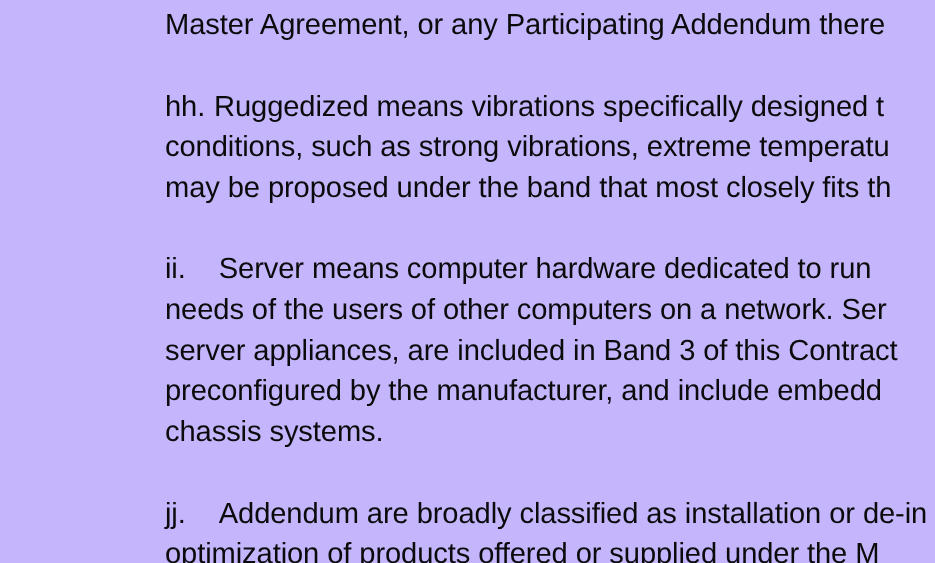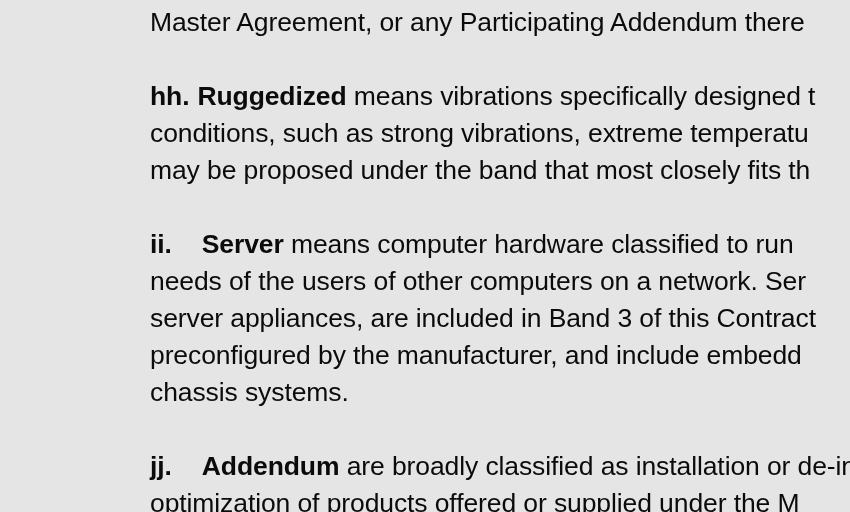--- a/index.html
+++ b/index.html
@@ -12,21 +12,21 @@
     height: 512px;
     background: #ffffff;
     overflow: hidden;
     font-family: "Liberation Sans", "DejaVu Sans", sans-serif;
   }
 
   .document-viewport {
     position: relative;
     width: 850px;
     height: 512px;
-    background: #e5e5e5;
+    background: #c4b5fd;
     overflow: hidden;
   }
 
   .document-page {
     position: absolute;
     left: 150px;
     top: 0px;
     width: 1020px;          
     padding-top: 4px;
     box-sizing: border-box;
@@ -48,25 +48,25 @@
     white-space: nowrap;
     height: 37px;
   }
 
   .para-spacer {
     display: block;
     height: 37px;
   }
 
   .term {
-    font-weight: 700;
+    font-weight: 400;
   }
 
   .list-label {
-    font-weight: 700;
+    font-weight: 400;
   }
 
   .tab-gap {
     display: inline-block;
     width: 30px;
   }
 
   .space-gap {
     display: inline-block;
     width: 8px;
@@ -84,21 +84,21 @@
     <span class="para-spacer"></span>
 
     <p class="para">
       <span class="para-line"><span class="list-label">hh.</span><span class="space-gap"></span><span class="term">Ruggedized</span><span> means vibrations specifically designed t</span></span>
       <span class="para-line">conditions, such as strong vibrations, extreme temperatu</span>
       <span class="para-line">may be proposed under the band that most closely fits th</span>
     </p>
     <span class="para-spacer"></span>
 
     <p class="para">
-      <span class="para-line"><span class="list-label">ii.</span><span class="tab-gap"></span><span class="term">Server</span><span> means computer hardware classified to run </span></span>
+      <span class="para-line"><span class="list-label">ii.</span><span class="tab-gap"></span><span class="term">Server</span><span> means computer hardware dedicated to run </span></span>
       <span class="para-line">needs of the users of other computers on a network. Ser</span>
       <span class="para-line">server appliances, are included in Band 3 of this Contract</span>
       <span class="para-line">preconfigured by the manufacturer, and include embedd</span>
       <span class="para-line">chassis systems.</span>
     </p>
     <span class="para-spacer"></span>
 
     <p class="para">
       <span class="para-line"><span class="list-label">jj.</span><span class="tab-gap"></span><span class="term">Addendum</span><span> are broadly classified as installation or de-in</span></span>
       <span class="para-line">optimization of products offered or supplied under the M</span>

